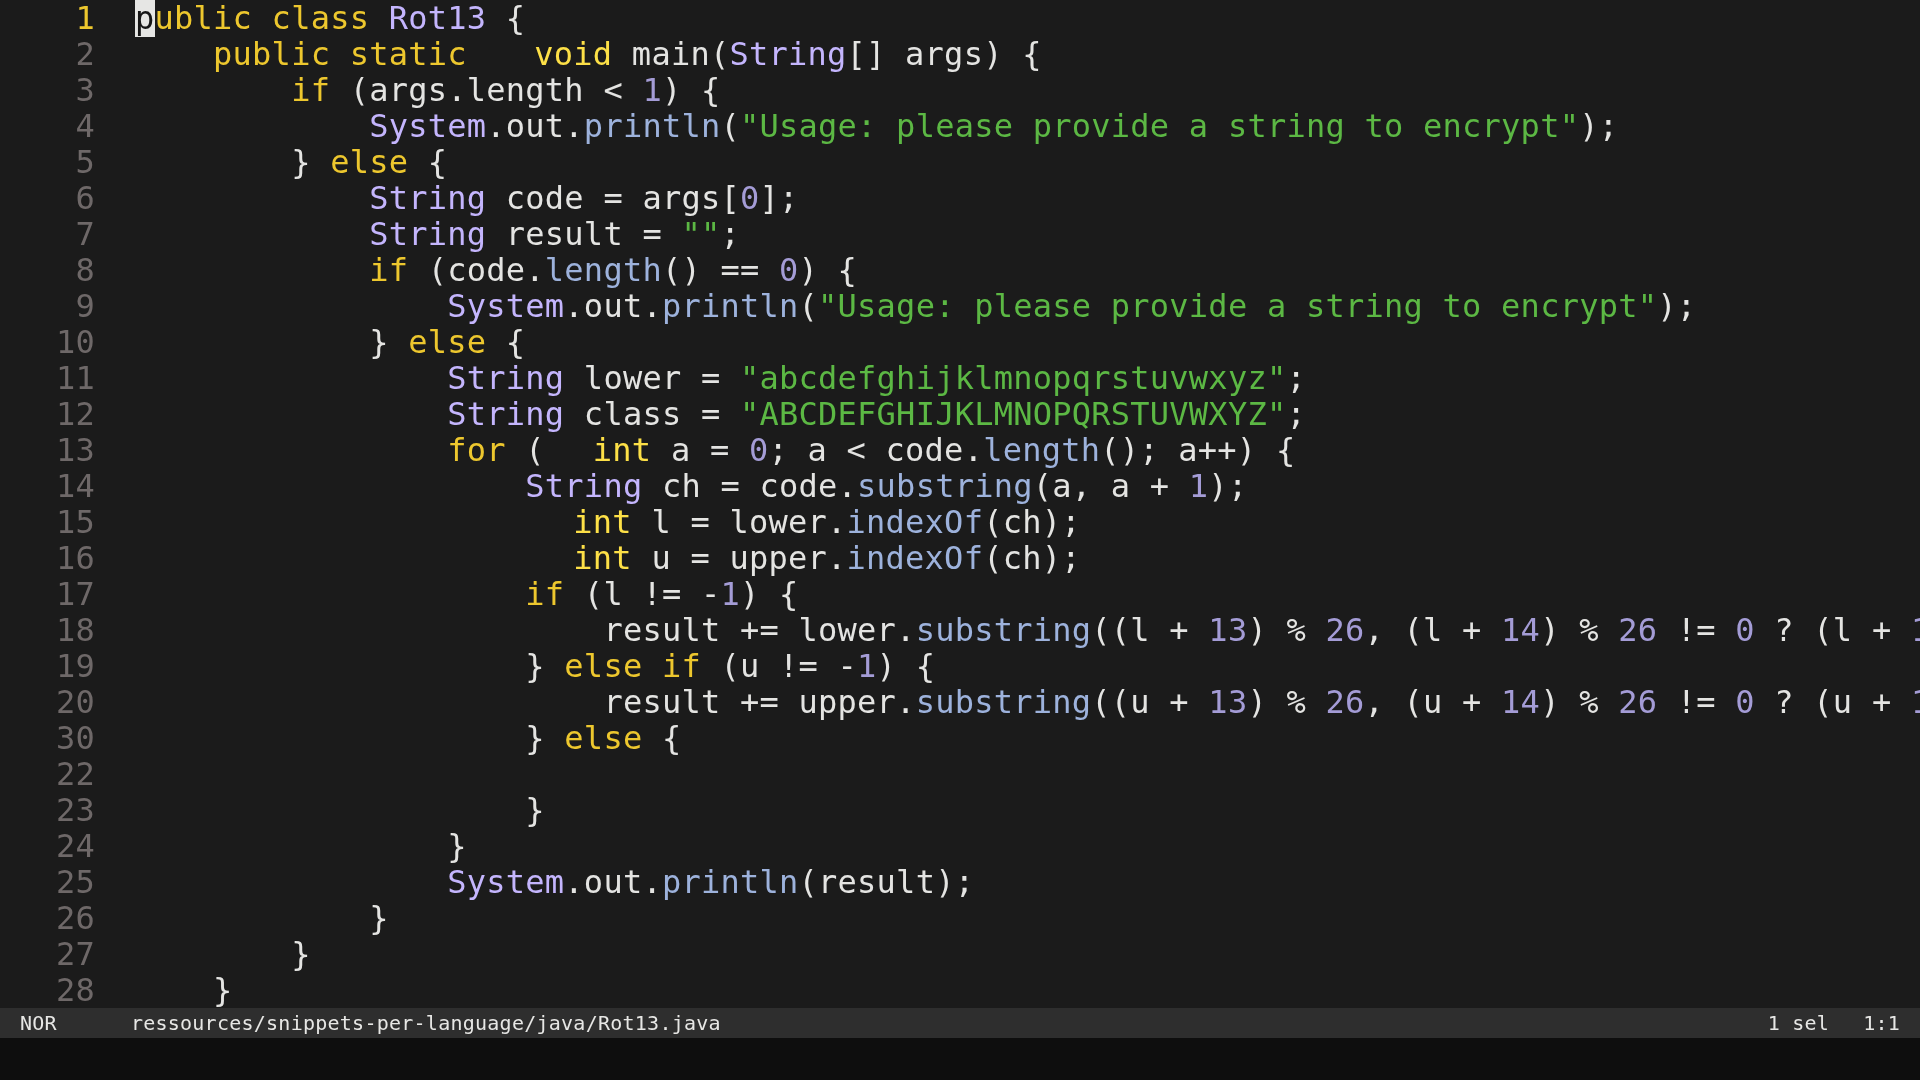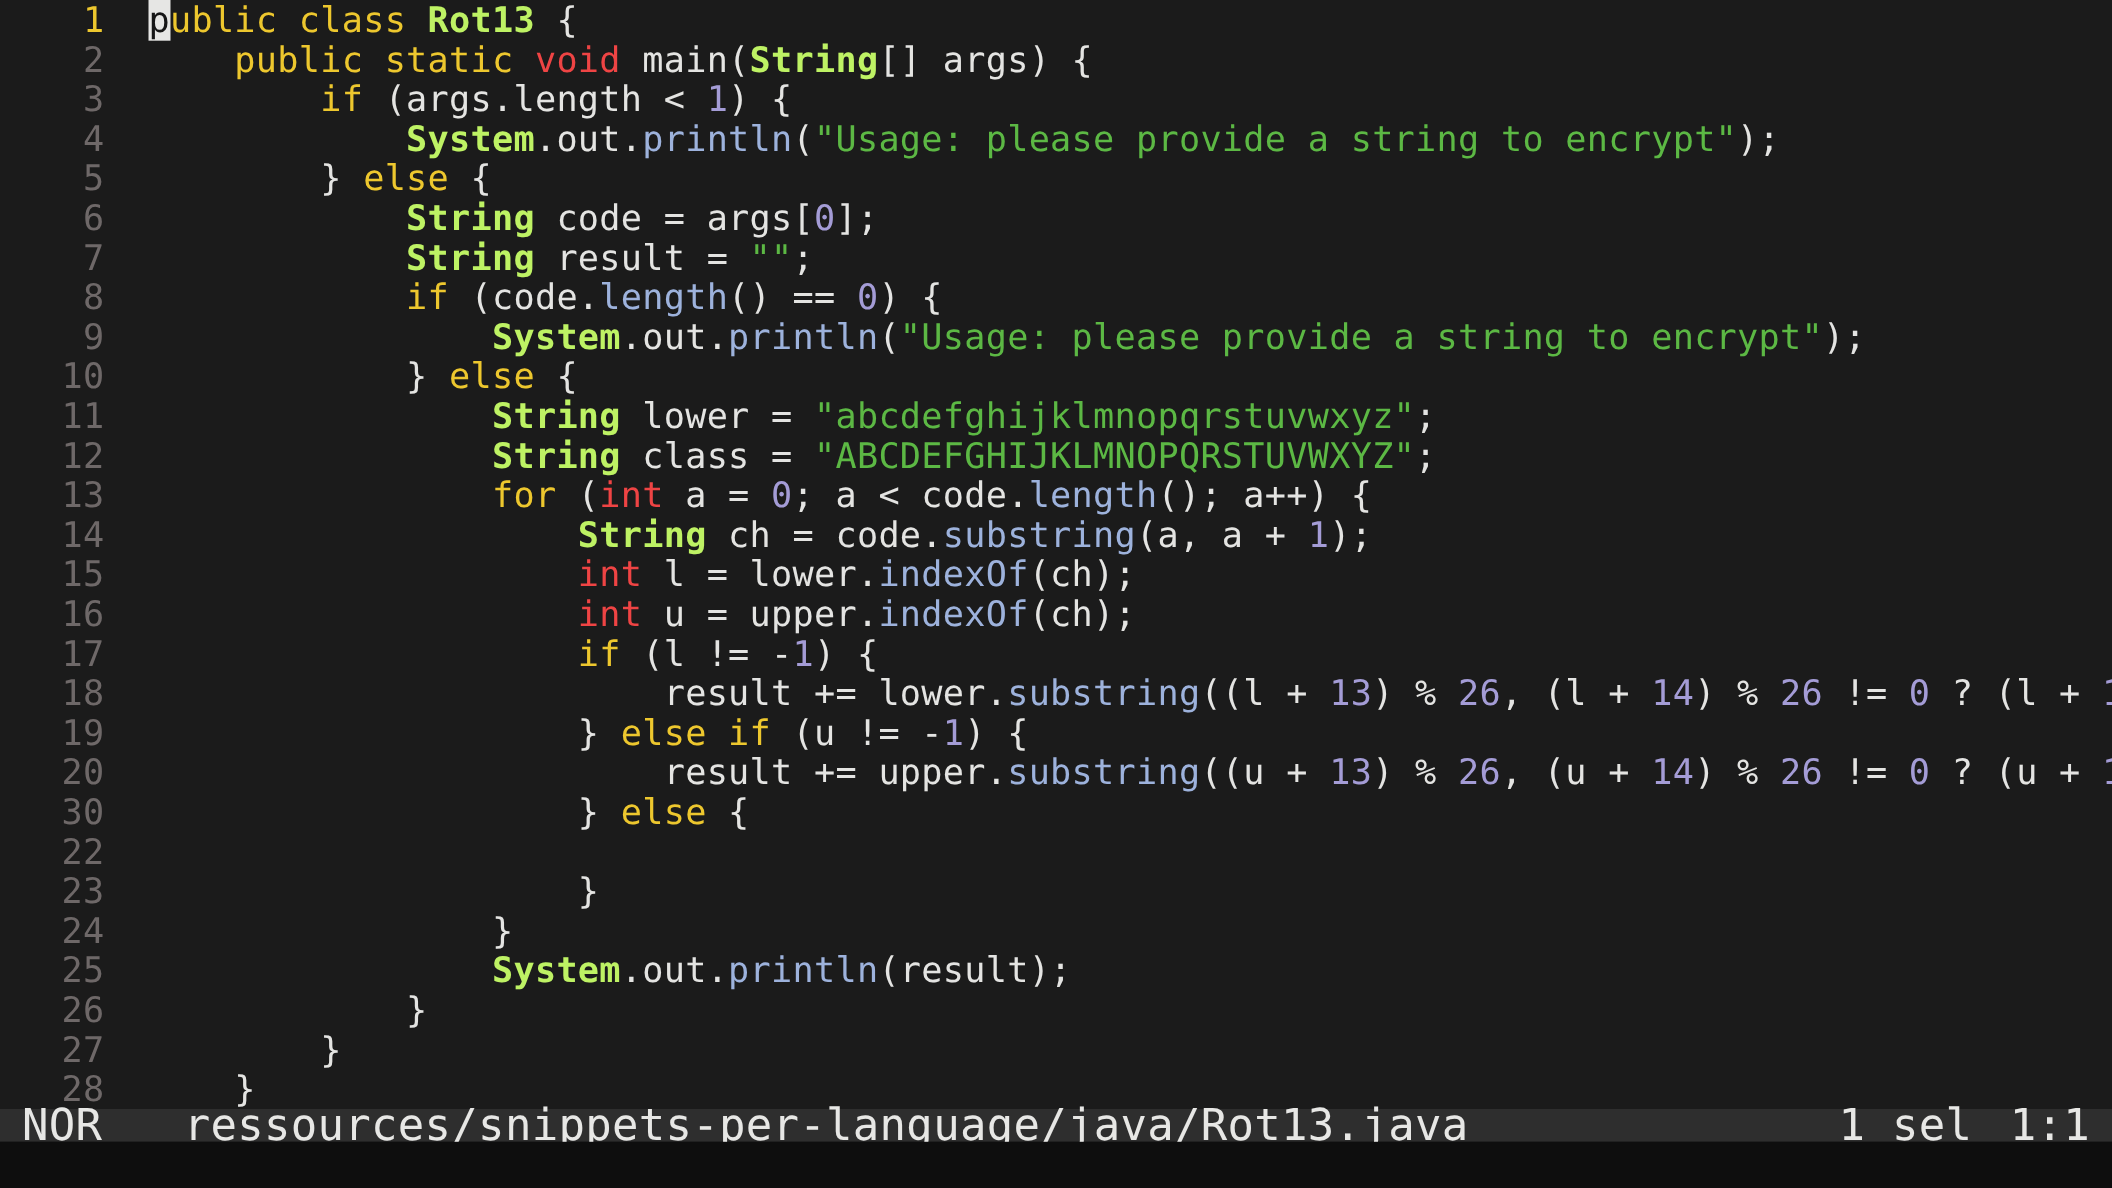--- a/index.html
+++ b/index.html
@@ -38,38 +38,38 @@
     color: #6e6868;
   }
   .ln.active {
     color: #edc72e;
   }
   .codetext {
     margin-left: 40px;
     white-space: pre;
   }
   .tok-keyword   { color: #edc72e; font-weight: normal; }
-  .tok-primitive { color: #ef4444; }
-  .tok-type      { color: #bef264; font-weight: bold; }
+  .tok-primitive { color: #fde047; margin-left: 48px; }
+  .tok-type      { color: #c4b5fd; }
   .tok-function  { color: #9db2dc; }
   .tok-number    { color: #a49cd6; }
   .tok-string    { color: #5cb844; }
   .tok-plain     { color: #e4e4e2; }
   .tok-cursor    { background: #e6e6e4; color: #161616; font-weight: 400; }
   .statusbar {
     position: absolute;
     top: 1008px; left: 0;
     width: 1920px;
     height: 30px;
     background: #2e2e2e;
     box-sizing: border-box;
     padding: 0 20px;
     display: flex;
     align-items: center;
-    font-size: 40px;
+    font-size: 20px;
     line-height: 30px;
     letter-spacing: 0.25px;
     color: #e7e7e5;
     white-space: pre;
   }
   .statusbar .filepath { margin-left: 74px; }
   .statusbar .spacer { flex: 1; }
   .statusbar .position { margin-left: 34px; }
   .bottomfill {
     position: absolute;

